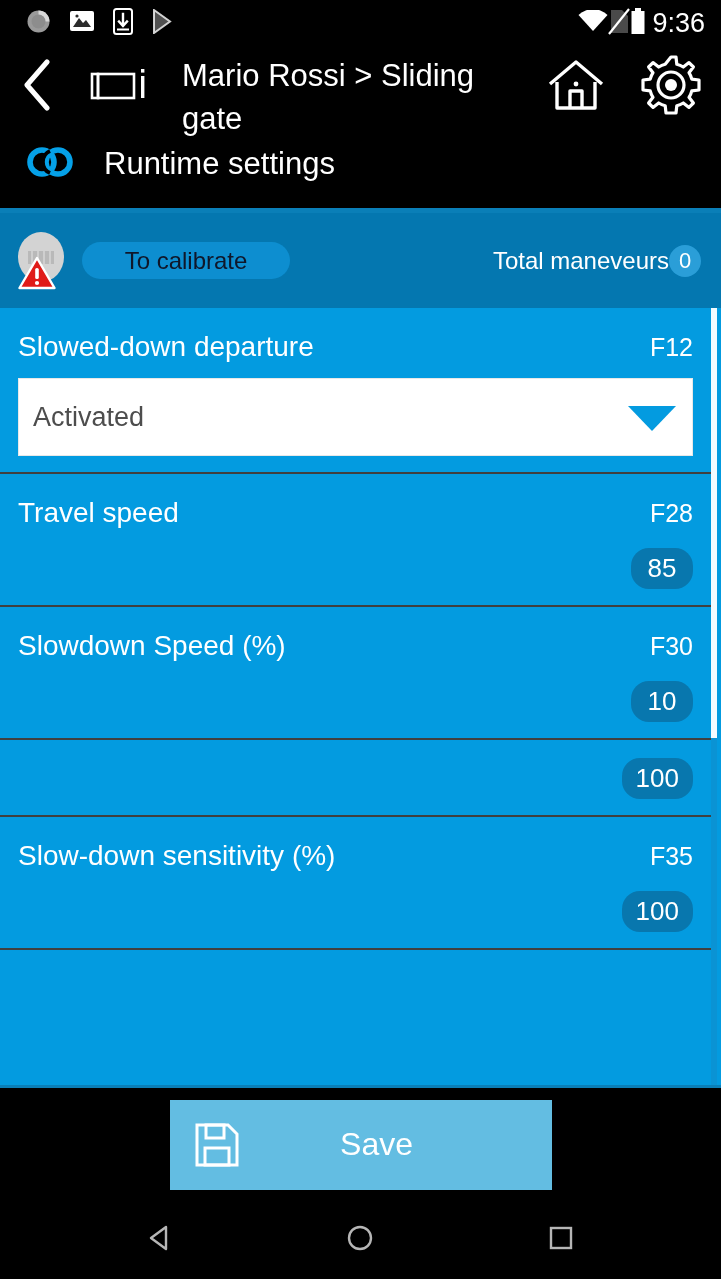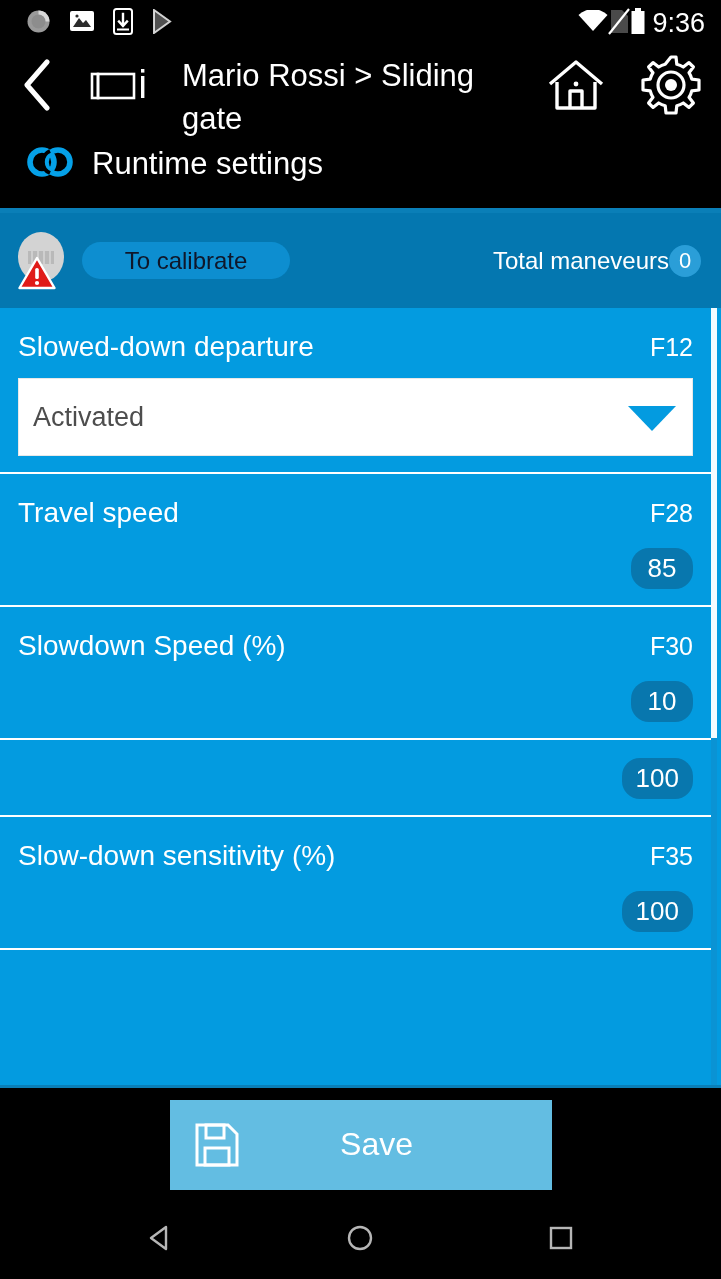--- a/index.html
+++ b/index.html
@@ -75,21 +75,21 @@
   }
   .hdr-home, .hdr-gear {
     flex: 0 0 auto;
     width: 66px; height: 70px;
     display: flex; align-items: center; justify-content: center;
   }
   .hdr-gear { width: 72px; }
   .header-row2 {
     display: flex;
     align-items: center;
-    gap: 0;
+    gap: 12px;
     padding: 2px 0 8px 0;
     margin-top: -4px;
   }
   .hdr-link-icon {
     width: 74px; height: 52px;
     display: flex; align-items: center; justify-content: center;
     flex: 0 0 auto;
   }
   .hdr-subtitle {
     color: #ffffff;
@@ -170,21 +170,21 @@
     position: relative;
     overflow: hidden;
   }
   .list {
     position: absolute;
     inset: 0;
     padding-right: 10px;
   }
   .row {
     padding: 0 18px;
-    border-bottom: 2px solid #ffffff;
+    border-bottom: 2px solid #404040;
     position: relative;
   }
   .row-top {
     display: flex;
     align-items: baseline;
     justify-content: space-between;
     padding-top: 22px;
   }
   .row-label {
     color: #ffffff;

